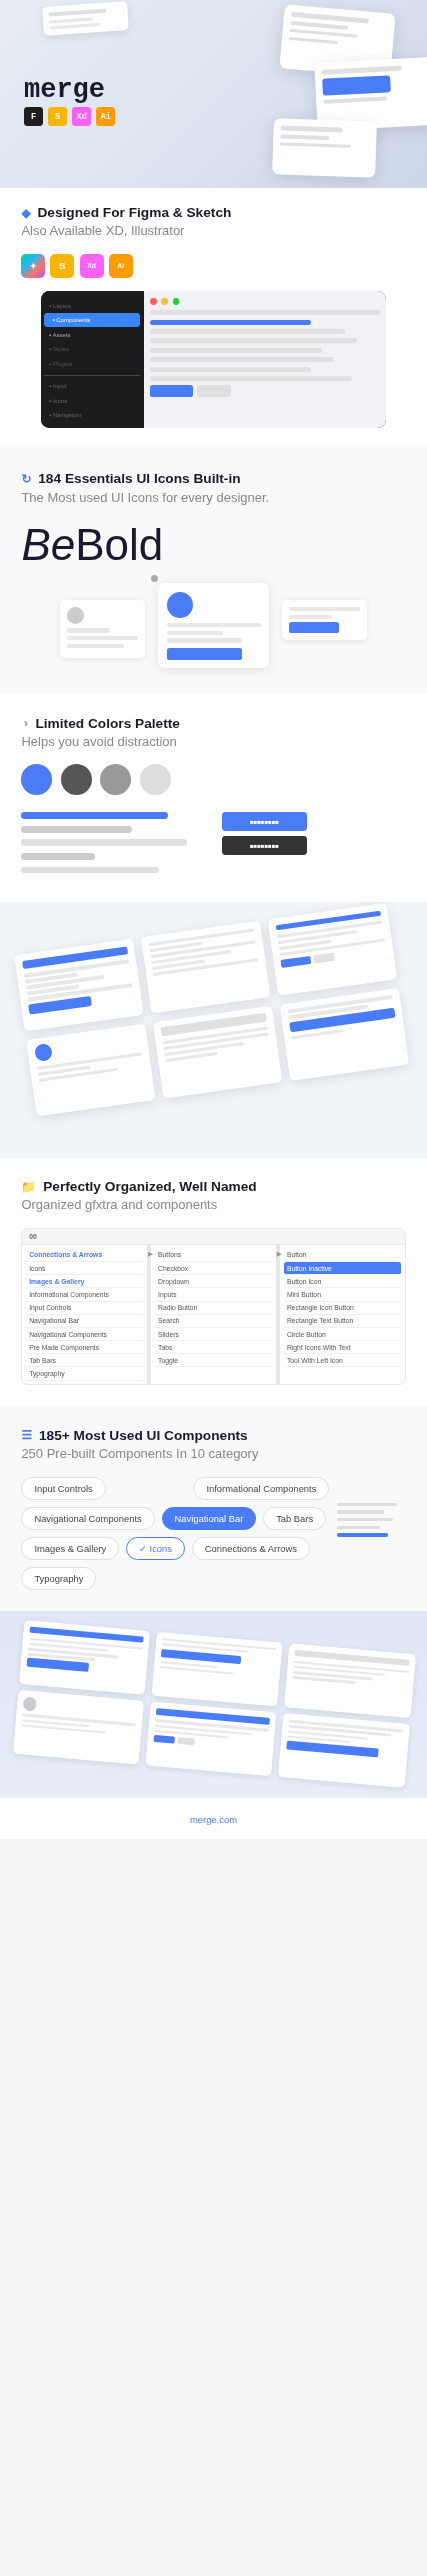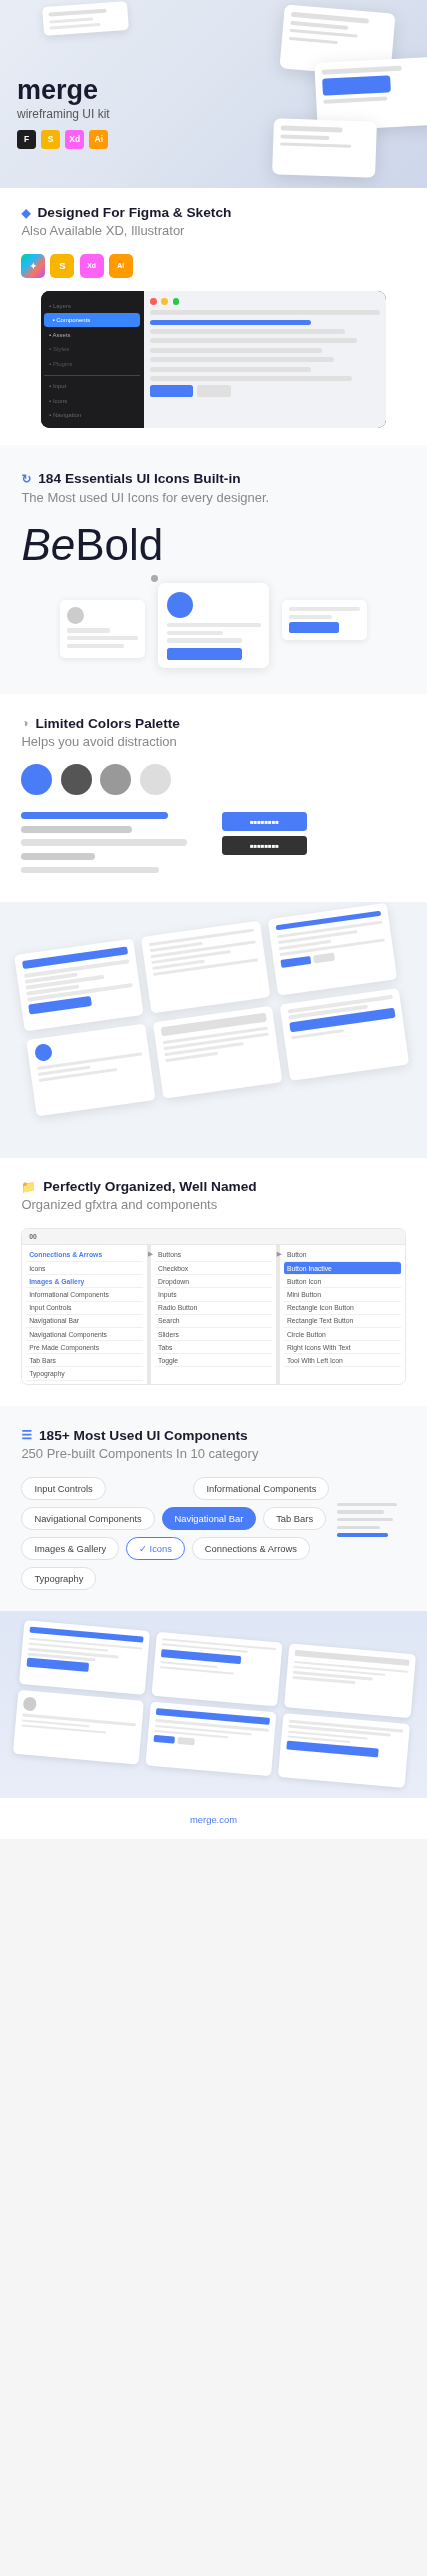--- a/index.html
+++ b/index.html
@@ -6,24 +6,25 @@
     body {
       font-family: -apple-system, BlinkMacSystemFont, 'Segoe UI', sans-serif;
       background: #f5f5f5;
       width: 427px;
       overflow-x: hidden;
     }
 
     
     .hero {
       background: linear-gradient(135deg, #e8edf5 0%, #dde4f0 50%, #cdd6ea 100%);
-      padding: 26px 17px 17px;
+      padding: 26px 24px 17px;
       position: relative;
       overflow: hidden;
       min-height: 188px;
+      font-family: Liberation Mono, monospace;
     }
     .hero-title {
       font-size: 27px;
       font-weight: 800;
       color: #1a1a2e;
       line-height: 1;
       margin-bottom: 3.4px;
     }
     .hero-subtitle {
       font-size: 12px;
@@ -397,21 +398,20 @@
   <div style="position:absolute;top:4.3px;left:43px;">
     <div style="background:white;border-radius:5.1px;box-shadow:0 2.6px 8.5px rgba(0,0,0,0.1);padding:6px;width:85px;transform:rotate(-4deg);">
       <div style="height:4.3px;background:#e0e0e0;border-radius:1.7px;margin-bottom:3.4px;width:80%"></div>
       <div style="height:3.4px;background:#e8e8e8;border-radius:1.7px;margin-bottom:2.6px;width:60%"></div>
       <div style="height:3.4px;background:#e8e8e8;border-radius:1.7px;width:70%"></div>
     </div>
   </div>
 
   <div style="margin-top: 51px; position:relative; z-index:2;">
     <div class="hero-title">merge</div>
-    <div class="hero-subtitle">wireframing UI kit</div>
     <div class="hero-badges">
       <div class="badge badge-figma">F</div>
       <div class="badge badge-sketch">S</div>
       <div class="badge badge-xd">Xd</div>
       <div class="badge badge-ai">Ai</div>
     </div>
   </div>
 </div>
 
 <div class="designed-section">

